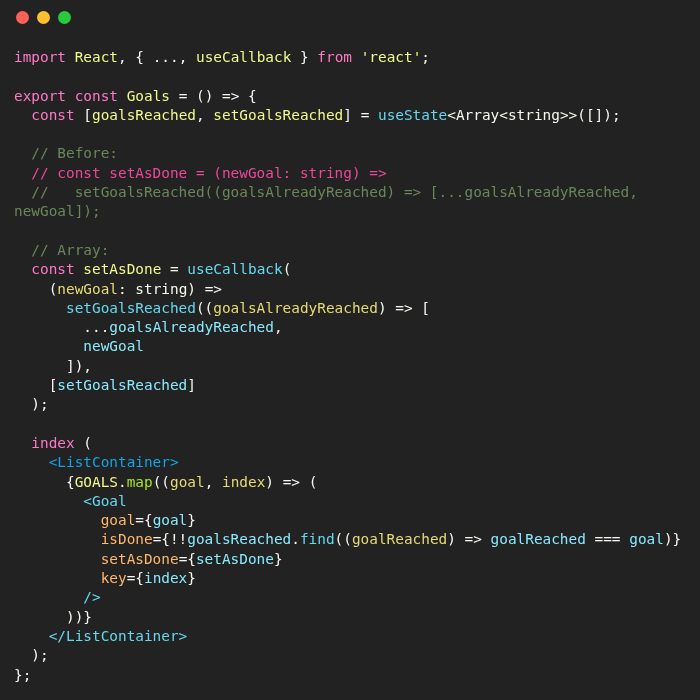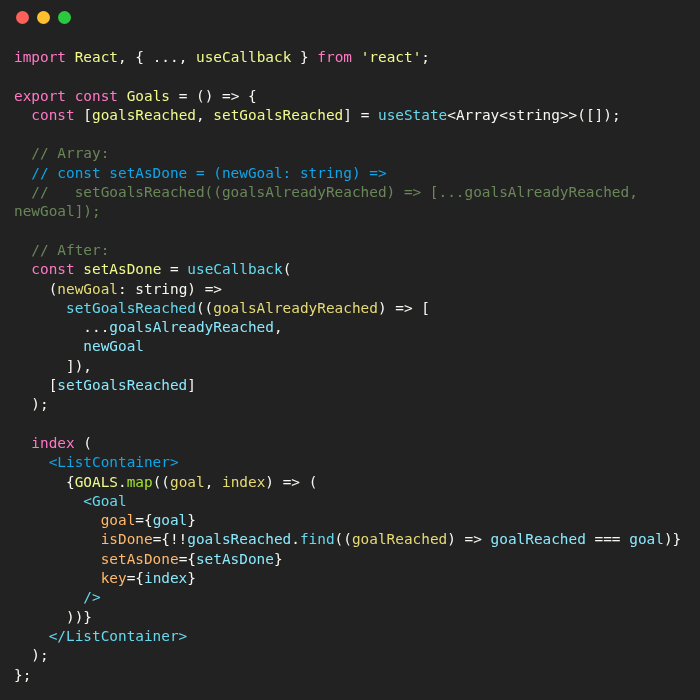--- a/index.html
+++ b/index.html
@@ -79,25 +79,25 @@
     <span class="dot min" style="background: rgb(254, 192, 47);"></span>
     <span class="dot max" style="background: rgb(42, 202, 62);"></span>
   </div>
 
   <div id="code">
     <pre class="code"><span><span class="kw" style="color: rgb(255, 121, 198);">import</span> <span class="decl" style="color: rgb(241, 250, 140);">React</span><span class="punc" style="color: rgb(248, 248, 242);">,</span> <span class="punc" style="color: rgb(248, 248, 242);">{</span> <span class="punc" style="color: rgb(248, 248, 242);">...</span><span class="punc" style="color: rgb(248, 248, 242);">,</span> <span class="decl" style="color: rgb(241, 250, 140);">useCallback</span> <span class="punc" style="color: rgb(248, 248, 242);">}</span> <span class="kw" style="color: rgb(255, 121, 198);">from</span> <span class="str" style="color: rgb(241, 250, 140);">'react'</span><span class="punc" style="color: rgb(248, 248, 242);">;</span></span>
 <span></span>
 <span><span class="kw" style="color: rgb(255, 121, 198);">export</span> <span class="kw" style="color: rgb(255, 121, 198);">const</span> <span class="decl" style="color: rgb(241, 250, 140);">Goals</span> <span class="op" style="color: rgb(248, 248, 242);">=</span> <span class="punc" style="color: rgb(248, 248, 242);">()</span> <span class="op" style="color: rgb(248, 248, 242);">=&gt;</span> <span class="punc" style="color: rgb(248, 248, 242);">{</span></span>
 <span>  <span class="kw" style="color: rgb(255, 121, 198);">const</span> <span class="punc" style="color: rgb(248, 248, 242);">[</span><span class="decl" style="color: rgb(241, 250, 140);">goalsReached</span><span class="punc" style="color: rgb(248, 248, 242);">,</span> <span class="decl" style="color: rgb(241, 250, 140);">setGoalsReached</span><span class="punc" style="color: rgb(248, 248, 242);">]</span> <span class="op" style="color: rgb(248, 248, 242);">=</span> <span class="fn" style="color: rgb(102, 217, 239);">useState</span><span class="punc" style="color: rgb(248, 248, 242);">&lt;</span><span class="punc" style="color: rgb(248, 248, 242);">Array</span><span class="punc" style="color: rgb(248, 248, 242);">&lt;</span><span class="punc" style="color: rgb(248, 248, 242);">string</span><span class="punc" style="color: rgb(248, 248, 242);">&gt;&gt;(</span><span class="punc" style="color: rgb(248, 248, 242);">[])</span><span class="punc" style="color: rgb(248, 248, 242);">;</span></span>
 <span></span>
-<span class="cmt" style="color: rgb(106, 135, 89);">  // Array:</span>
-<span class="cmt" style="color: #0ea5e9;">  // const setAsDone = (newGoal: string) =&gt;</span>
+<span class="cmt" style="color: rgb(106, 135, 89);">  // Before:</span>
+<span class="cmt" style="color: #ec4899;">  // const setAsDone = (newGoal: string) =&gt;</span>
 <span class="cmt" style="color: rgb(106, 135, 89);">  //   setGoalsReached((goalsAlreadyReached) =&gt; [...goalsAlreadyReached, newGoal]);</span>
 <span></span>
-<span class="cmt" style="color: rgb(106, 135, 89);">  // After:</span>
+<span class="cmt" style="color: rgb(106, 135, 89);">  // Array:</span>
 <span>  <span class="kw" style="color: rgb(255, 121, 198);">const</span> <span class="decl" style="color: rgb(241, 250, 140);">setAsDone</span> <span class="op" style="color: rgb(248, 248, 242);">=</span> <span class="fn" style="color: rgb(102, 217, 239);">useCallback</span><span class="punc" style="color: rgb(248, 248, 242);">(</span></span>
 <span>    <span class="punc" style="color: rgb(248, 248, 242);">(</span><span class="param" style="color: rgb(230, 219, 116);">newGoal</span><span class="punc" style="color: rgb(248, 248, 242);">:</span> <span class="punc" style="color: rgb(248, 248, 242);">string</span><span class="punc" style="color: rgb(248, 248, 242);">)</span> <span class="op" style="color: rgb(248, 248, 242);">=&gt;</span></span>
 <span>      <span class="fn" style="color: rgb(102, 217, 239);">setGoalsReached</span><span class="punc" style="color: rgb(248, 248, 242);">((</span><span class="param" style="color: rgb(230, 219, 116);">goalsAlreadyReached</span><span class="punc" style="color: rgb(248, 248, 242);">)</span> <span class="op" style="color: rgb(248, 248, 242);">=&gt;</span> <span class="punc" style="color: rgb(248, 248, 242);">[</span></span>
 <span>        <span class="punc" style="color: rgb(248, 248, 242);">...</span><span class="var" style="color: rgb(139, 233, 253);">goalsAlreadyReached</span><span class="punc" style="color: rgb(248, 248, 242);">,</span></span>
 <span>        <span class="var" style="color: rgb(139, 233, 253);">newGoal</span></span>
 <span>      <span class="punc" style="color: rgb(248, 248, 242);">])</span><span class="punc" style="color: rgb(248, 248, 242);">,</span></span>
 <span>    <span class="punc" style="color: rgb(248, 248, 242);">[</span><span class="var" style="color: rgb(139, 233, 253);">setGoalsReached</span><span class="punc" style="color: rgb(248, 248, 242);">]</span></span>
 <span>  <span class="punc" style="color: rgb(248, 248, 242);">)</span><span class="punc" style="color: rgb(248, 248, 242);">;</span></span>
 <span></span>
 <span>  <span class="kw" style="color: rgb(255, 121, 198);">index</span> <span class="punc" style="color: rgb(248, 248, 242);">(</span></span>

